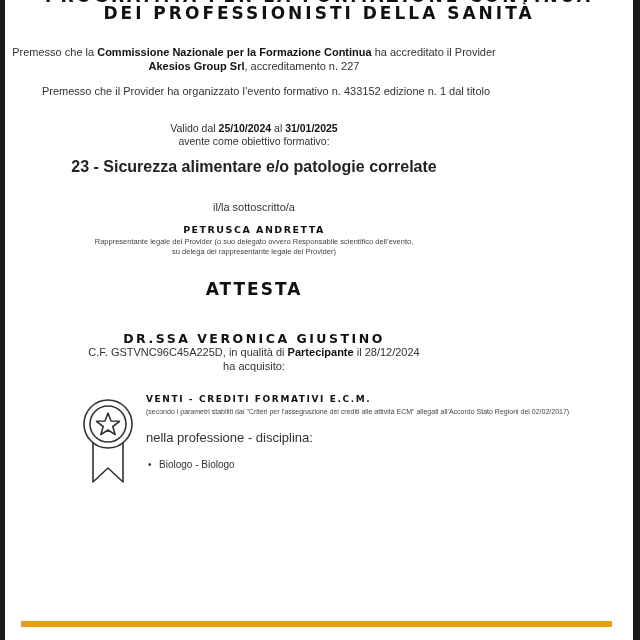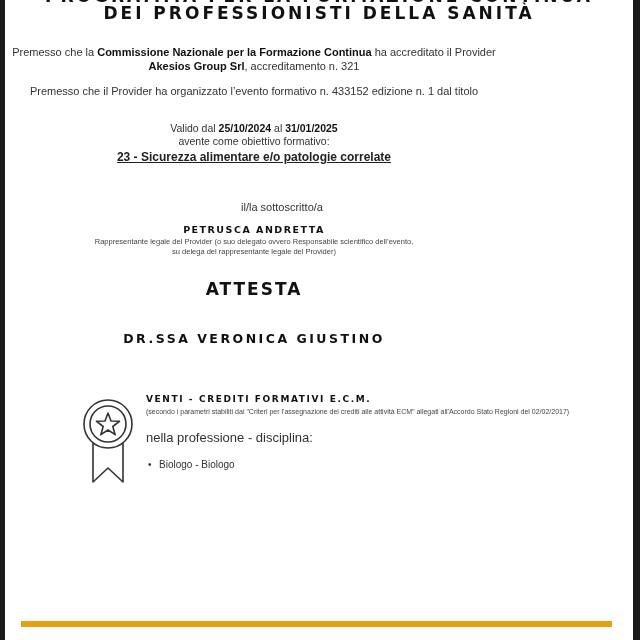--- a/index.html
+++ b/index.html
@@ -3,25 +3,25 @@
 <meta charset="utf-8">
 <style>
   html, body { margin:0; padding:0; }
   body { width:640px; height:640px; background:#1a1a1a; position:relative; overflow:hidden; font-family:"Liberation Sans", sans-serif; color:#222; }
   .page { position:absolute; left:5px; top:0; width:628px; height:640px; background:#fff; overflow:hidden; }
   .heading { position:absolute; left:0; width:628px; text-align:center; font-family:"DejaVu Sans", sans-serif; font-weight:bold; letter-spacing:3px; color:#111; }
   .h-top { top:-14px; font-size:17px; }
   .h-bot { top:3px; font-size:17px; }
   .center { position:absolute; left:0; width:498px; text-align:center; }
   .p1 { top:45px; font-size:11px; line-height:14px; color:#333; }
-  .p2 { top:85px; font-size:11px; color:#333; }
+  .p2 { top:85px; font-size:11px; color:#333;padding-left:12px; }
   .title { top:107px; font-family:"DejaVu Sans", sans-serif; font-weight:bold; font-size:12.5px; letter-spacing:2px; color:#111; }
   .valid { top:122px; font-size:10.5px; line-height:13px; color:#333; }
-  .obj { top:150px; font-size:12px; font-weight:bold; color:#222;text-decoration:underline; }
-  .sotto { top:201px; font-size:11px; color:#333;margin-left:28px; }
+  .obj { top:158px; font-size:16px; font-weight:bold; color:#222; }
+  .sotto { top:201px; font-size:11px; color:#333; }
   .rep-name { top:224px; font-family:"DejaVu Sans", sans-serif; font-weight:bold; font-size:9.5px; letter-spacing:1.5px; color:#111; }
   .rep-desc { top:237px; font-size:7.5px; line-height:10px; color:#444; }
   .attesta { top:279px; font-family:"DejaVu Sans", sans-serif; font-weight:bold; font-size:17px; letter-spacing:2px; color:#111; }
   .chela { top:297px; font-size:9.5px; font-weight:bold; color:#222; }
   .dr { top:331px; font-family:"DejaVu Sans", sans-serif; font-weight:bold; font-size:12.5px; letter-spacing:2.5px; color:#111; }
   .cf { top:345px; font-size:11px; line-height:14px; color:#333; }
   .badge { position:absolute; left:77px; top:398px; width:52px; height:86px; }
   .credits { position:absolute; left:141px; top:395px; width:440px; }
   .num { font-family:"DejaVu Sans", sans-serif; font-weight:bold; font-size:16px; letter-spacing:1px; color:#111; line-height:16px; }
   .words { font-family:"DejaVu Sans", sans-serif; font-weight:bold; font-size:9px; letter-spacing:1.6px; color:#111; margin-top:-1px; }
@@ -35,41 +35,45 @@
 </head>
 <body>
 
 <div class="page">
 
   <div class="heading h-top">PROGRAMMA PER LA FORMAZIONE CONTINUA</div>
   <div class="heading h-bot">DEI PROFESSIONISTI DELLA SANITÀ</div>
 
   <div class="center p1">
     <span>Premesso che la </span><b>Commissione Nazionale per la Formazione Continua</b><span> ha accreditato il Provider</span><br>
-    <b>Akesios Group Srl</b><span>, accreditamento n. 321</span>
+    <b>Akesios Group Srl</b><span>, accreditamento n. 227</span>
   </div>
 
   <div class="center p2">Premesso che il Provider ha organizzato l’evento formativo n. 433152 edizione n. 1 dal titolo</div>
 
   <div class="center valid">
     <span>Valido dal </span><b>25/10/2024</b><span> al </span><b>31/01/2025</b><br>
     <span>avente come obiettivo formativo:</span>
   </div>
   <div class="center obj">23 - Sicurezza alimentare e/o patologie correlate</div>
 
   <div class="center sotto">il/la sottoscritto/a</div>
   <div class="center rep-desc">
     <span>Rappresentante legale del Provider (o suo delegato ovvero Responsabile scientifico dell’evento,</span><br>
     <span>su delega del rappresentante legale del Provider)</span>
   </div>
   <div class="center rep-name">PETRUSCA ANDRETTA</div>
 
   <div class="center attesta">ATTESTA</div>
 
   <div class="center dr">DR.SSA VERONICA GIUSTINO</div>
+  <div class="center cf">
+    <span>C.F. GSTVNC96C45A225D, in qualità di </span><b>Partecipante</b><span> il 28/12/2024</span><br>
+    <span>ha acquisito:</span>
+  </div>
 
   <svg class="badge" viewBox="0 0 52 86" fill="none" stroke="#333" stroke-width="1.6" stroke-linejoin="round" stroke-linecap="round">
     <circle cx="26" cy="26" r="24"></circle>
     <circle cx="26" cy="26" r="18"></circle>
     <polygon points="26,15 29,23 37.5,23.3 30.8,28.5 33.2,36.7 26,32 18.8,36.7 21.2,28.5 14.5,23.3 23,23"></polygon>
     <polyline points="11,45 11,84 26,70 41,84 41,45"></polyline>
   </svg>
 
   <div class="credits">
     <div class="words">VENTI - CREDITI FORMATIVI E.C.M.</div>

